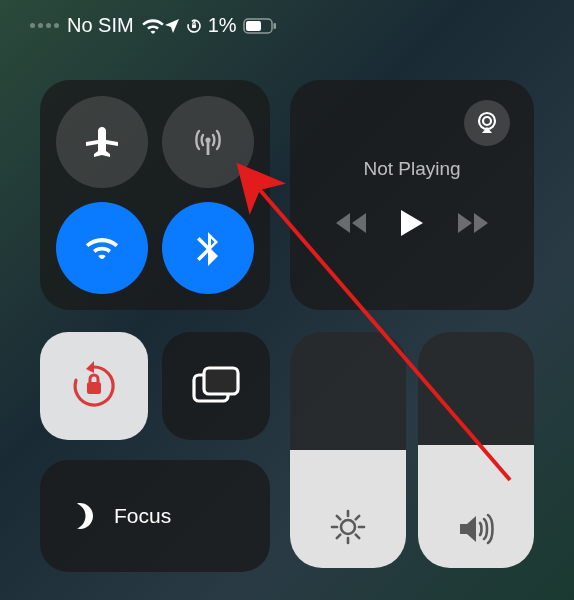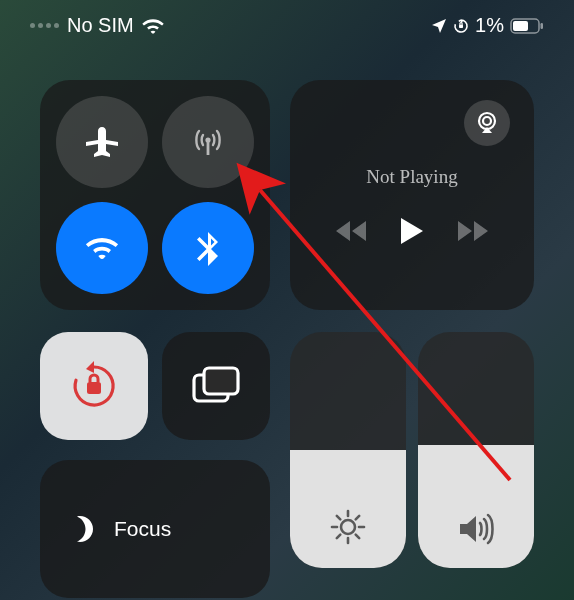--- a/index.html
+++ b/index.html
@@ -6,21 +6,20 @@
   body {
     width: 574px;
     height: 600px;
     background: linear-gradient(135deg, #2a4a3a 0%, #1a2a35 40%, #2a3a45 70%, #1a3a30 100%);
     font-family: -apple-system, "Helvetica Neue", Arial, sans-serif;
     position: relative;
     overflow: hidden;
   }
   .status-bar {
     display: flex;
-    justify-content: space-between;
     align-items: center;
     padding: 14px 30px 8px 30px;
     color: #fff;
     font-size: 20px;
     font-weight: 500;
   }
   .status-left { display:flex; align-items:center; gap:8px; }
   .signal-dots { display:flex; gap:3px; align-items:center; }
   .signal-dots span { width:5px; height:5px; border-radius:50%; background:rgba(255,255,255,0.35); }
   .status-right { display:flex; align-items:center; gap:6px; }
@@ -43,28 +42,28 @@
   .round-btn {
     border-radius:50%; display:flex; align-items:center; justify-content:center;
     background: rgba(120,120,120,0.35);
     color:#fff;
   }
   .round-btn.on { background:#0a7aff; }
 
   
   .media-panel { left:290px; top:0; width:244px; height:230px; padding:18px; color:#fff; display:flex; flex-direction:column; }
   .airplay-btn { align-self:flex-end; width:46px; height:46px; border-radius:50%; background:rgba(120,120,120,0.4); display:flex; align-items:center; justify-content:center; margin-right:6px; margin-top:2px;}
-  .media-title { text-align:center; font-size:19px; color:rgba(255,255,255,0.7); margin-top:20px;font-family:Liberation Serif, serif; }
+  .media-title { text-align:center; font-size:19px; color:rgba(255,255,255,0.7); margin-top:12px; }
   .media-controls { display:flex; justify-content:center; gap:30px; align-items:center; margin-top:28px; }
 
   
   .tile { position:absolute; border-radius:28px; background:rgba(25,25,25,0.78); display:flex; align-items:center; justify-content:center; }
   .tile-lock { left:40px; top:252px; width:108px; height:108px; background:rgba(240,240,240,0.92); }
   .tile-mirror { left:162px; top:252px; width:108px; height:108px; }
-  .tile-focus { left:40px; top:380px; width:230px; height:138px; color:#fff; justify-content:flex-start; padding:0 24px; gap:18px; font-size:21px;}
+  .tile-focus { left:40px; top:380px; width:230px; height:112px; color:#fff; justify-content:flex-start; padding:0 24px; gap:18px; font-size:21px;}
 
   
   .slider { position:absolute; width:116px; height:236px; border-radius:32px; background:rgba(40,40,40,0.78); overflow:hidden; }
   .slider-bright { left:290px; top:252px; }
   .slider-vol { left:418px; top:252px; }
   .slider-fill { position:absolute; bottom:0; left:0; right:0; background:rgba(235,235,235,0.95); display:flex; align-items:center; justify-content:center; }
   .slider-icon { position:absolute; bottom:22px; left:0; right:0; display:flex; justify-content:center; color:#5a5a5a; }
 
   
   .arrow-svg { position:absolute; left:0; top:0; pointer-events:none; }

